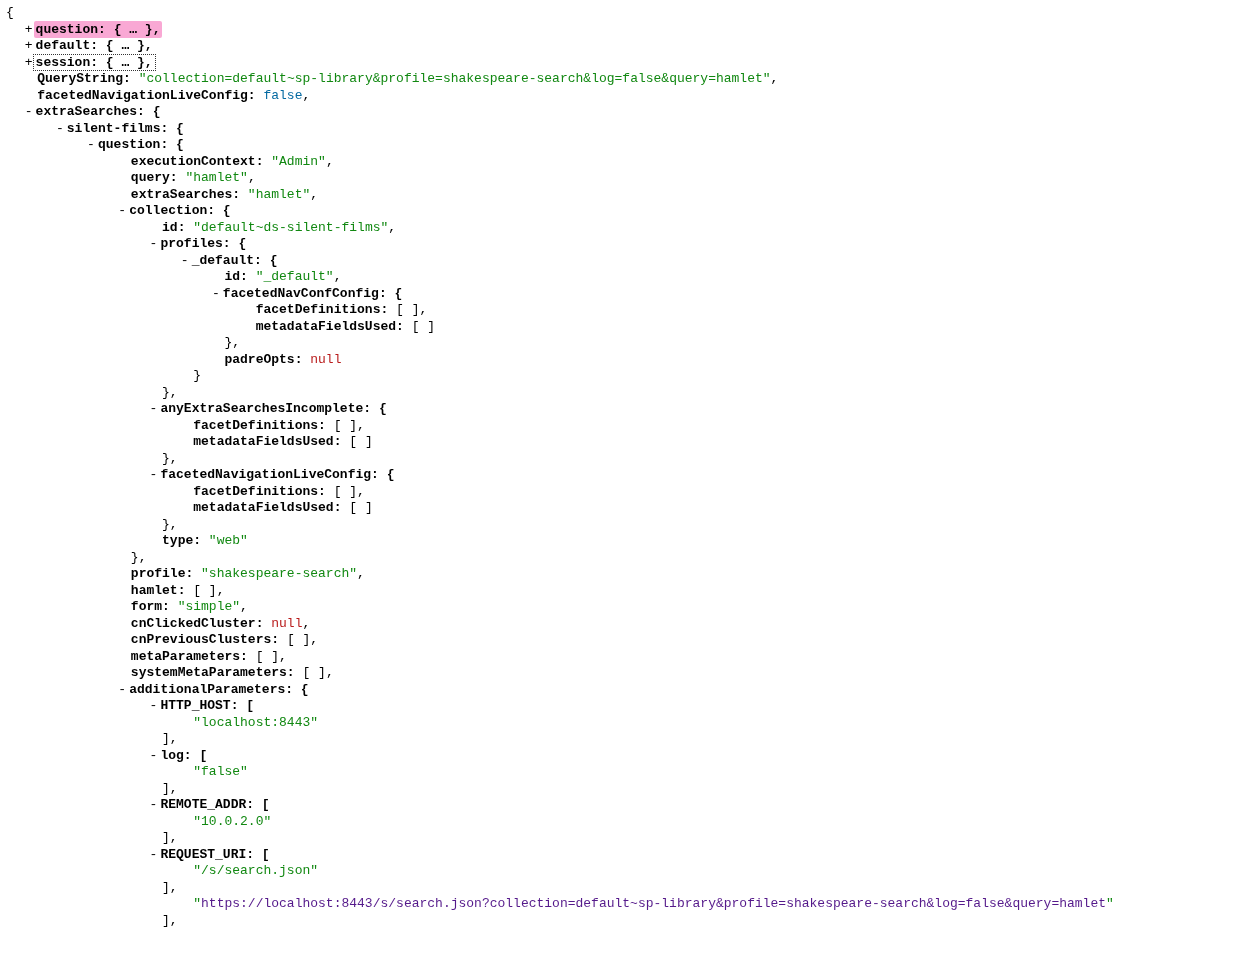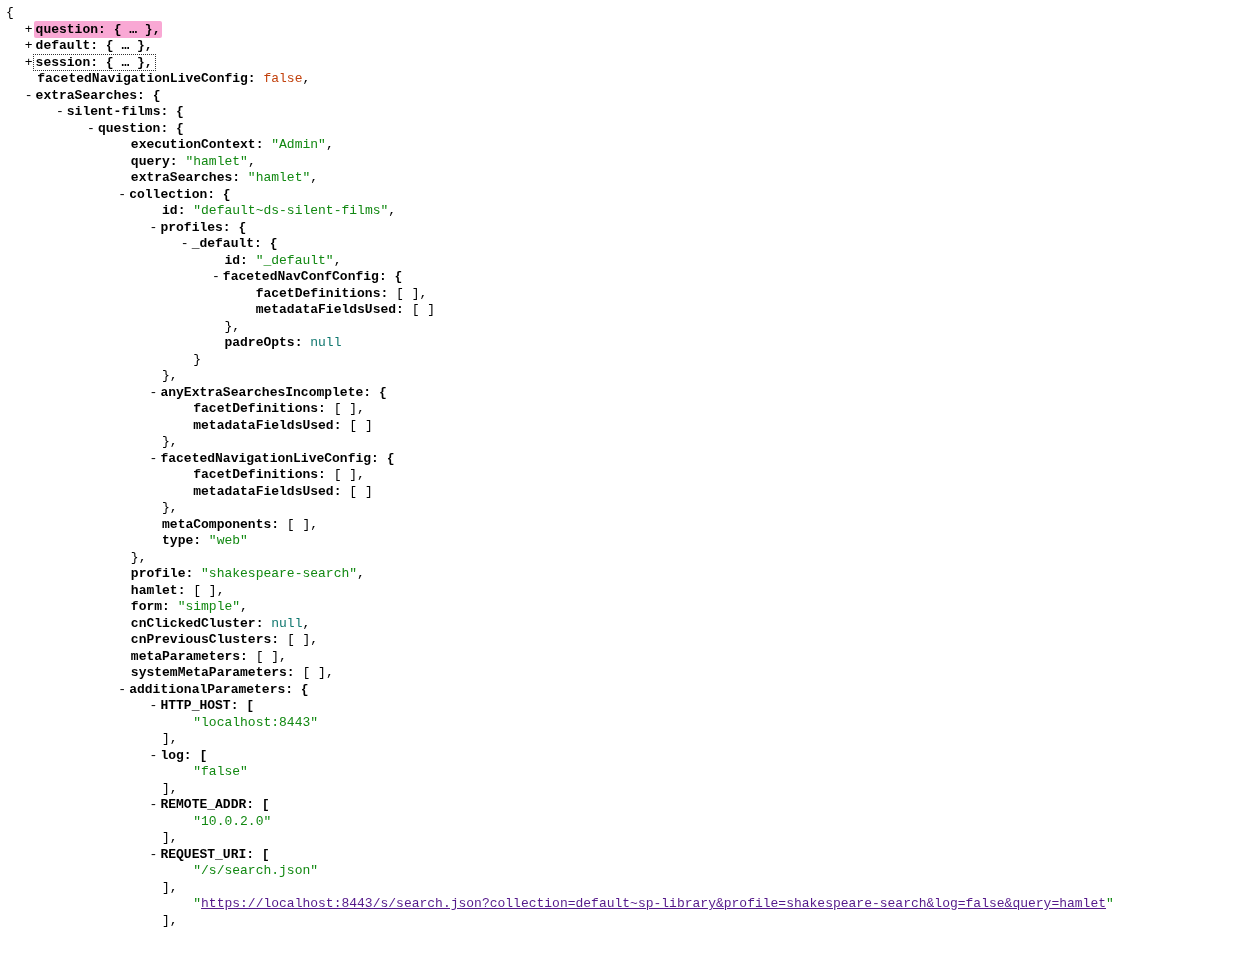--- a/index.html
+++ b/index.html
@@ -6,37 +6,38 @@
   body {
     width: 1257px; height: 966px; overflow: hidden;
     font-family: "Liberation Mono", "DejaVu Sans Mono", monospace;
     font-size: 13px; color: #000;
   }
   #viewer { position: relative; padding-top: 5px; padding-left: 6px; }
   .line { height: 16.5px; line-height: 16.5px; white-space: pre; position: relative; }
   .toggle { display: inline-block; width: 14px; text-align: center; color: #000; cursor: pointer; }
   .key { font-weight: bold; color: #000; }
   .str { color: #118811; }
-  .bool { color: #c2410c; }
-  .null { color: #0f766e; text-align: center; }
+  .bool { color: #0369a1; }
+  .null { color: #b91c1c; text-align: center; }
   .punc { color: #000; }
-  .link { color: #551a8b; text-decoration: underline; cursor: pointer; }
+  .link { color: #551a8b; cursor: pointer; }
   .hl { background: #f9a8d4; border-radius: 2px; padding: 1px 2px; margin-left: -2px; font-family: Liberation Mono, monospace; }
   .focus { outline: 1px dotted #333; padding: 0 2px; margin-left: -2px; }
 </style>
 </head>
 <body>
 
 <div id="viewer">
   <div class="line"><span class="punc">{</span></div>
 
   <div class="line">  <span class="toggle">+</span><span class="hl"><span class="key">question</span><span class="key">: </span><span class="key">{ … },</span></span></div>
   <div class="line">  <span class="toggle">+</span><span class="key">default</span><span class="key">: </span><span class="key">{ … },</span></div>
   <div class="line">  <span class="toggle">+</span><span class="focus"><span class="key">session</span><span class="key">: </span><span class="key">{ … },</span></span></div>
 
+  <div class="line">    <span class="key">QueryString</span><span class="key">: </span><span class="str">"collection=default~sp-library&amp;profile=shakespeare-search&amp;log=false&amp;query=hamlet"</span><span class="punc">,</span></div>
   <div class="line">    <span class="key">facetedNavigationLiveConfig</span><span class="key">: </span><span class="bool">false</span><span class="punc">,</span></div>
   <div class="line">  <span class="toggle">-</span><span class="key">extraSearches</span><span class="key">: {</span></div>
 
   <div class="line">      <span class="toggle">-</span><span class="key">silent-films</span><span class="key">: {</span></div>
   <div class="line">          <span class="toggle">-</span><span class="key">question</span><span class="key">: {</span></div>
 
   <div class="line">                <span class="key">executionContext</span><span class="key">: </span><span class="str">"Admin"</span><span class="punc">,</span></div>
   <div class="line">                <span class="key">query</span><span class="key">: </span><span class="str">"hamlet"</span><span class="punc">,</span></div>
   <div class="line">                <span class="key">extraSearches</span><span class="key">: </span><span class="str">"hamlet"</span><span class="punc">,</span></div>
 
@@ -56,21 +57,20 @@
   <div class="line">                  <span class="toggle">-</span><span class="key">anyExtraSearchesIncomplete</span><span class="key">: {</span></div>
   <div class="line">                        <span class="key">facetDefinitions</span><span class="key">: </span><span class="punc">[ ]</span><span class="punc">,</span></div>
   <div class="line">                        <span class="key">metadataFieldsUsed</span><span class="key">: </span><span class="punc">[ ]</span></div>
   <div class="line">                    <span class="punc">},</span></div>
 
   <div class="line">                  <span class="toggle">-</span><span class="key">facetedNavigationLiveConfig</span><span class="key">: {</span></div>
   <div class="line">                        <span class="key">facetDefinitions</span><span class="key">: </span><span class="punc">[ ]</span><span class="punc">,</span></div>
   <div class="line">                        <span class="key">metadataFieldsUsed</span><span class="key">: </span><span class="punc">[ ]</span></div>
   <div class="line">                    <span class="punc">},</span></div>
 
-  <div class="line">                    <span class="key">metaComponents</span><span class="key">: </span><span class="punc">[ ]</span><span class="punc">,</span></div>
   <div class="line">                    <span class="key">type</span><span class="key">: </span><span class="str">"web"</span></div>
   <div class="line">                <span class="punc">},</span></div>
 
   <div class="line">                <span class="key">profile</span><span class="key">: </span><span class="str">"shakespeare-search"</span><span class="punc">,</span></div>
   <div class="line">                <span class="key">hamlet</span><span class="key">: </span><span class="punc">[ ]</span><span class="punc">,</span></div>
   <div class="line">                <span class="key">form</span><span class="key">: </span><span class="str">"simple"</span><span class="punc">,</span></div>
   <div class="line">                <span class="key">cnClickedCluster</span><span class="key">: </span><span class="null">null</span><span class="punc">,</span></div>
   <div class="line">                <span class="key">cnPreviousClusters</span><span class="key">: </span><span class="punc">[ ]</span><span class="punc">,</span></div>
   <div class="line">                <span class="key">metaParameters</span><span class="key">: </span><span class="punc">[ ]</span><span class="punc">,</span></div>
   <div class="line">                <span class="key">systemMetaParameters</span><span class="key">: </span><span class="punc">[ ]</span><span class="punc">,</span></div>

